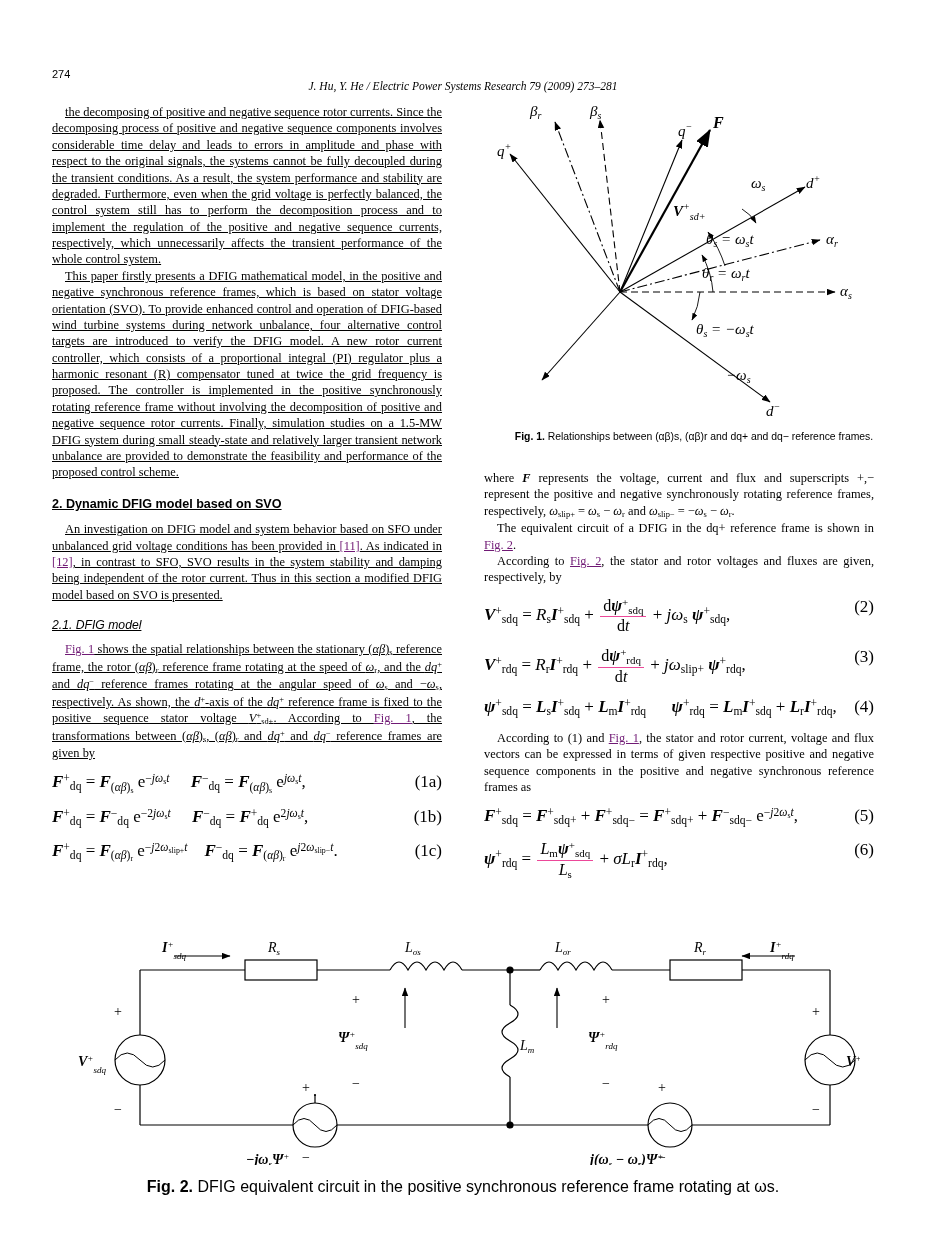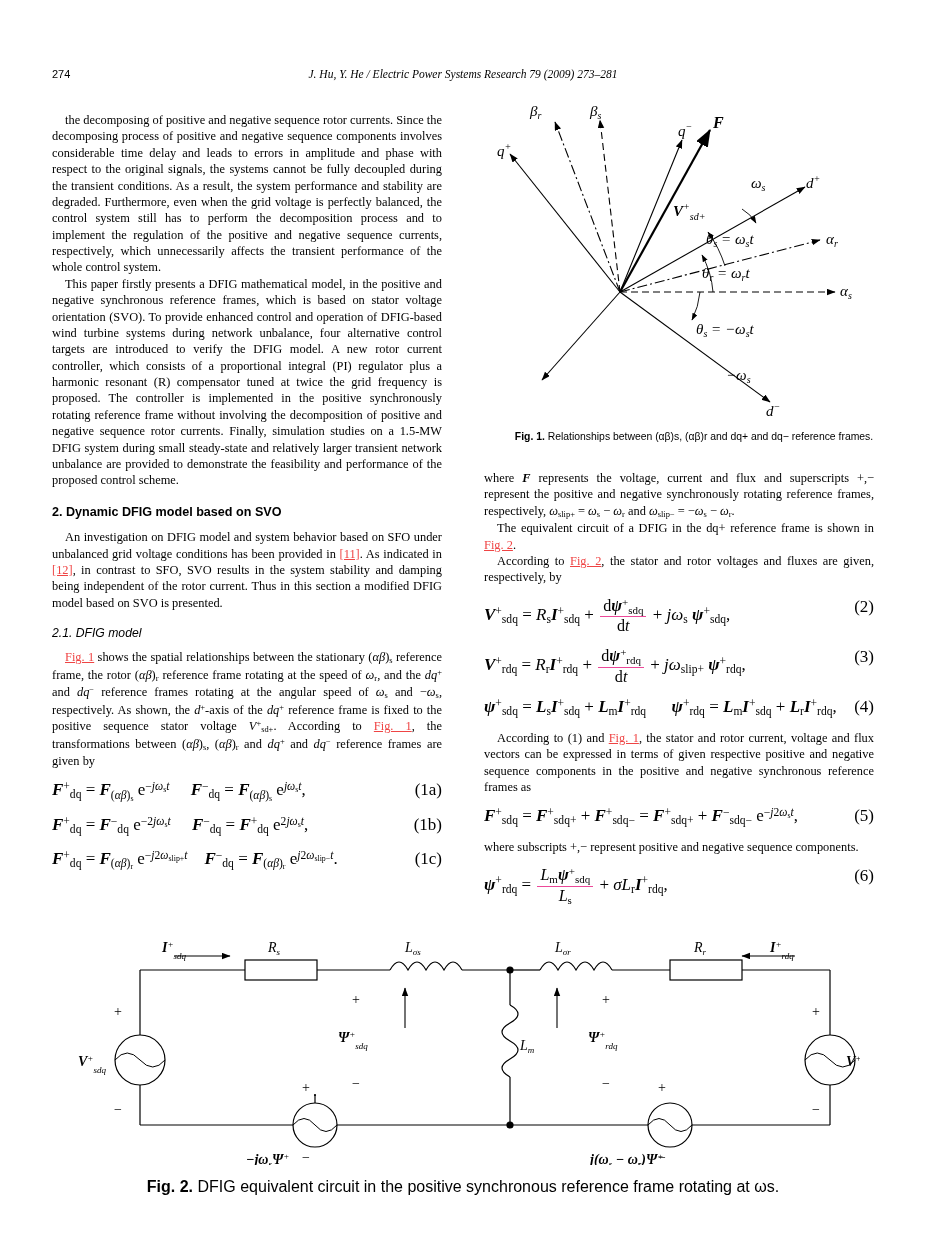--- a/index.html
+++ b/index.html
@@ -22,33 +22,34 @@
     position: absolute;
     left: 52px; top: 68px; width: 822px;
     font-size: 11.5px;
   }
   .header .pageno {
     position: absolute; left: 0; top: 0;
     font-family: "Liberation Sans", sans-serif;
     font-size: 11px;
   }
   .header .runhead {
-    position: absolute; left: 0; top: 0; width: 822px;
+    position: absolute; left: 0; top: 12px; width: 822px;
     text-align: center;
     font-style: italic;
     font-size: 11.5px;
   }
   
   .col-left {
     position: absolute;
-    left: 52px; top: 112px;
+    left: 52px; top: 104px;
     width: 390px;
     font-size: 12.4px;
     line-height: 1.32;
     text-align: justify;
+    text-decoration: underline;
   }
   .col-right {
     position: absolute;
     left: 484px; top: 470px;
     width: 390px;
     font-size: 12.4px;
     line-height: 1.32;
     text-align: justify;
   }
   p { margin: 0 0 0 0; text-indent: 13px; }
@@ -60,21 +61,21 @@
     margin: 15px 0 9px 0;
     text-indent: 0;
   }
   .subsec-head {
     font-family: "Liberation Sans", sans-serif;
     font-style: italic;
     font-size: 12.2px;
     margin: 14px 0 8px 0;
     text-indent: 0;
   }
-  .lnk { color: #ef4444; }
+  .lnk { color: #701a75; }
   i { font-style: italic; }
   .bi { font-weight: bold; font-style: italic; }
   sub { font-size: 0.68em; vertical-align: -0.28em; }
   sup { font-size: 0.68em; vertical-align: 0.45em; }
   
   .eq {
     position: relative;
     margin: 10px 0 10px 0;
     text-indent: 0;
     min-height: 18px;
@@ -264,21 +265,20 @@
 
     <p>
       <span>According to (1) and </span><a class="lnk" href="#">Fig. 1</a><span>, the stator and rotor current, voltage and flux vectors can be expressed in terms of given respective positive and negative sequence components in the positive and negative synchronous reference frames as</span>
     </p>
 
     <div class="eq">
       <span class="eqbody"><span class="bi">F</span><sup>+</sup><sub>sdq</sub> = <span class="bi">F</span><sup>+</sup><sub>sdq+</sub> + <span class="bi">F</span><sup>+</sup><sub>sdq−</sub> = <span class="bi">F</span><sup>+</sup><sub>sdq+</sub> + <span class="bi">F</span><sup>−</sup><sub>sdq−</sub> e<sup>−<i>j</i>2<i>ω</i><sub>s</sub><i>t</i></sup>,</span>
       <span class="num">(5)</span>
     </div>
 
-    <p class="noind">where subscripts +,− represent positive and negative sequence components.</p>
 
 
     <div class="eq">
       <span class="eqbody"><span class="bi">ψ</span><sup>+</sup><sub>rdq</sub> =
         <span class="frac"><span class="n"><i>L</i><sub>m</sub><span class="bi">ψ</span><sup>+</sup><sub>sdq</sub></span><span class="d"><i>L</i><sub>s</sub></span></span>
         + <i>σL</i><sub>r</sub><span class="bi">I</span><sup>+</sup><sub>rdq</sub>,</span>
       <span class="num">(6)</span>
     </div>
 
   </div>

